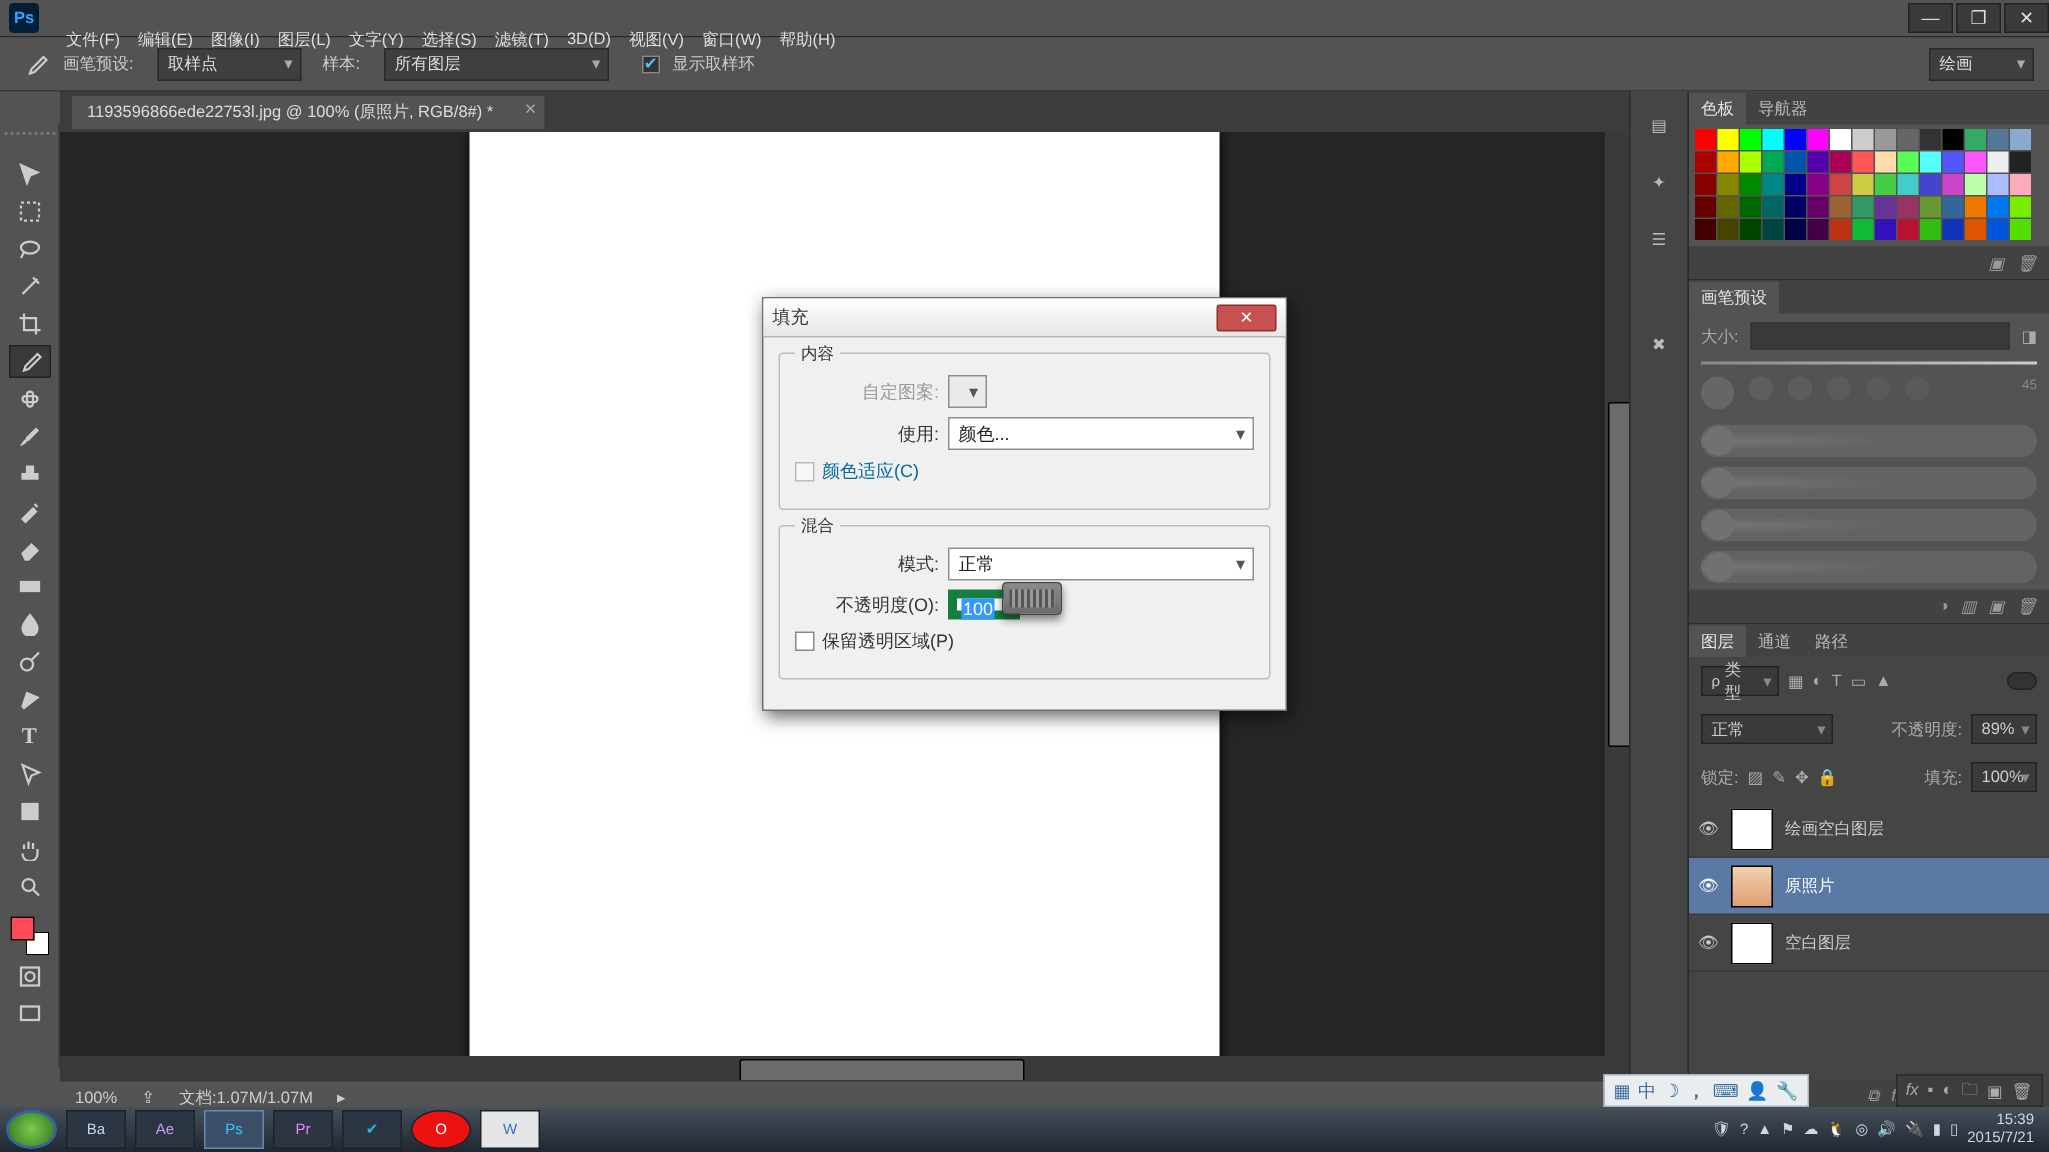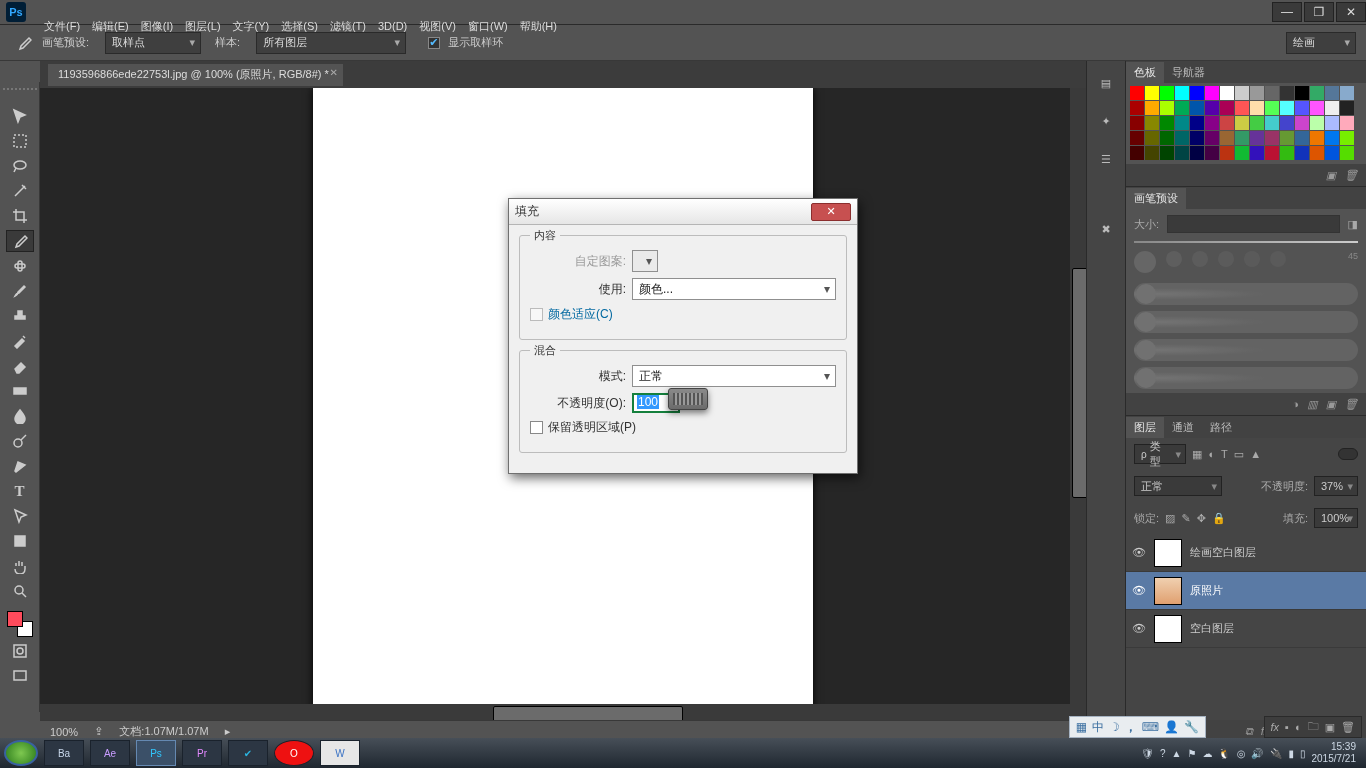--- a/index.html
+++ b/index.html
@@ -27,21 +27,21 @@
 .tool { width:28px; height:22px; display:flex; align-items:center; justify-content:center; color:#ccc; font-size:14px; text-align:center; }
 .tool.sel { background:#3a3a3a; border:1px solid #222; }
 .tool svg { width:16px; height:16px; stroke:#ccc; fill:none; stroke-width:1.5; }
 .fgbg { width:26px; height:26px; position:relative; margin-top:6px; }
 .fg { width:16px; height:16px; background:#ff4b5c; border:1px solid #000; position:absolute; top:0; left:0; }
 .bg { width:16px; height:16px; background:#fff; border:1px solid #000; position:absolute; bottom:0; right:0; }
 
 
 .docarea { position:absolute; left:40px; top:61px; right:280px; bottom:26px; background:#262626; }
 .tabstrip { height:27px; background:#3c3c3c; display:flex; align-items:center; padding-left:8px; }
-.doc-tab { background:#535353; height:22px; padding:0 14px 0 10px; display:flex; align-items:center; color:#ddd; font-size:11px; position:relative; }
+.doc-tab { background:#535353; height:22px; padding:0 34px 0 10px; display:flex; align-items:center; color:#ddd; font-size:11px; position:relative; }
 .doc-tab .x { position:absolute; right:5px; top:3px; font-size:10px; color:#aaa; }
 .canvas-wrap { position:absolute; top:27px; left:0; right:0; bottom:22px; display:flex; align-items:flex-start; justify-content:center; overflow:hidden; }
 .canvas { width:500px; height:630px; background:#fff; margin-top:0; box-shadow:0 0 8px #000; }
 .vscroll { position:absolute; right:0; top:27px; bottom:22px; width:16px; background:#3a3a3a; }
 .vscroll .thumb { position:absolute; left:2px; right:2px; top:180px; height:230px; background:#6b6b6b; border-radius:2px; }
 .hscroll { position:absolute; left:0; right:16px; bottom:22px; height:16px; background:#3a3a3a; }
 .hscroll .thumb { position:absolute; top:2px; bottom:2px; left:44%; width:190px; background:#6b6b6b; border-radius:2px; }
 .statusbar2 { position:absolute; left:0; right:0; bottom:0; height:22px; background:#535353; color:#ccc; display:flex; align-items:center; padding:0 10px; font-size:11px; border-top:1px solid #383838; gap:16px; }
 
 
@@ -83,21 +83,21 @@
 .dlg-body { padding:10px; display:flex; gap:6px; }
 .dlg-left { flex:1; }
 .fs { border:1px solid #bcbcbc; border-radius:3px; padding:8px 10px 10px; margin-bottom:10px; position:relative; }
 .fs-label { position:absolute; top:-8px; left:10px; background:#f0f0f0; padding:0 4px; font-size:11px; color:#333; }
 .frow { display:flex; align-items:center; margin:6px 0; font-size:12px; color:#333; }
 .frow label { width:96px; text-align:right; margin-right:6px; }
 .frow label.dis { color:#9a9a9a; }
 .dd { flex:1; height:22px; border:1px solid #8f8f8f; background:#fff; display:flex; align-items:center; padding:0 18px 0 6px; position:relative; font-size:12px; color:#222; }
 .dd::after { content:"▾"; position:absolute; right:5px; color:#555; }
 .dd.dis { background:#eaeaea; color:#aaa; }
-.num { width:48px; height:20px; border:2px solid #15803d; background:#fff; color:#000; text-align:left; padding:0 3px; font-size:12px; }
+.num { width:48px; height:20px; border:6px solid #15803d; background:#fff; color:#000; text-align:left; padding:0 3px; font-size:12px; }
 .num span { background:#3399ff; color:#fff; padding:0 1px; }
 .cb { width:13px; height:13px; border:1px solid #888; background:#fff; margin-right:5px; display:inline-block; }
 .dlg-right { width:58px; display:flex; flex-direction:column; gap:6px; }
 .dbtn { height:24px; border:1px solid #8f8f8f; background:linear-gradient(#fdfdfd,#e7e7e7); border-radius:3px; font-size:12px; color:#222; display:flex; align-items:center; justify-content:center; }
 .kbd-ic { position:absolute; left:668px; top:388px; width:40px; height:22px; background:linear-gradient(#8a8a8a,#6b6b6b); border:1px solid #444; border-radius:3px; box-shadow:0 3px 6px rgba(0,0,0,.5); display:flex; align-items:center; justify-content:center; }
 .kbd-ic::before { content:""; width:30px; height:12px; background:repeating-linear-gradient(90deg,#555 0 2px,#999 2px 4px); }
 
 
 .taskbar { position:absolute; left:0; right:0; bottom:0; height:30px; background:linear-gradient(#474f58,#1f2730); display:flex; align-items:center; padding:0 4px; }
 .tb-start { width:34px; height:26px; background:radial-gradient(circle,#7ec850,#2a7a1a); border-radius:50%; border:2px solid #3962a0; margin-right:6px; position:relative; }
@@ -457,21 +457,21 @@
       <span>▦</span>
       <span>◐</span>
       <span>T</span>
       <span>▭</span>
       <span>▲</span>
       <span style="margin-left:auto;width:20px;height:12px;background:#333;border:1px solid #222;border-radius:6px"></span>
     </div>
     <div class="ctl">
       <div class="lsel" style="width:88px">正常</div>
       <span style="margin-left:auto">不透明度:</span>
-      <div class="lsel" style="width:44px">37%</div>
+      <div class="lsel" style="width:44px">89%</div>
     </div>
     <div class="ctl">
       <span>锁定:</span>
       <span>▨</span>
       <span>✎</span>
       <span>✥</span>
       <span>🔒</span>
       <span style="margin-left:auto">填充:</span>
       <div class="lsel" style="width:44px">100%</div>
     </div>

